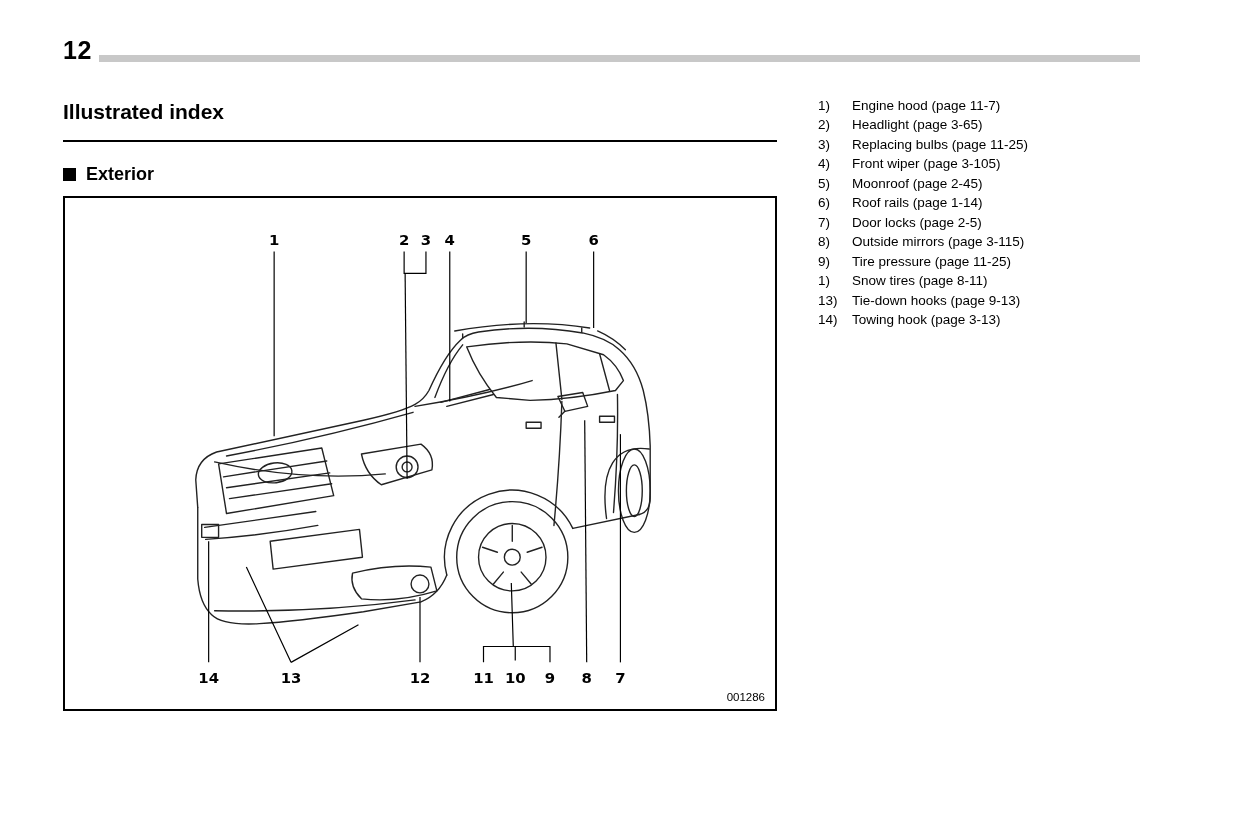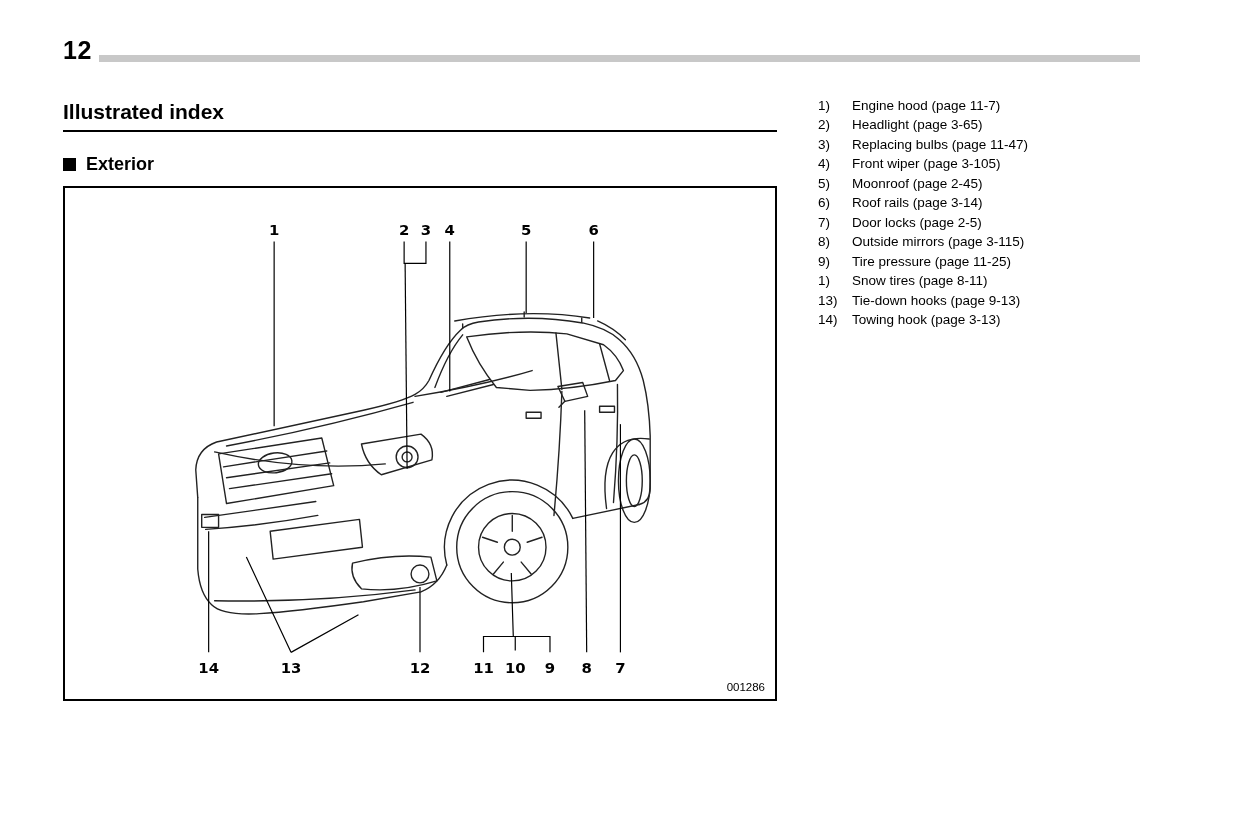--- a/index.html
+++ b/index.html
@@ -9,21 +9,21 @@
 
   
   .page-header { position:absolute; left:63px; top:38px; right:101px;
                  display:flex; align-items:flex-end; gap:7px; }
   .page-number { font-size:25px; font-weight:bold; line-height:1; letter-spacing:0.5px; }
   .header-bar  { flex:1; height:7px; background:#c8c8c8; margin-bottom:1px; }
 
   
   .left-col { position:absolute; left:63px; top:100px; width:714px; }
   .page-title { font-size:21px; font-weight:bold; line-height:1.15;
-                padding-bottom:6px; border-bottom:2px solid #000; }
+                padding-bottom:16px; border-bottom:2px solid #000; }
   .section-heading { display:flex; align-items:center; gap:10px;
                      margin-top:22px; font-size:18px; font-weight:bold; }
   .section-bullet { width:13px; height:13px; background:#000; flex:none; }
   .diagram-box { margin-top:11px; width:714px; height:515px;
                  border:2px solid #000; position:relative; background:#fff; }
   .figure-code { position:absolute; right:10px; bottom:6px; font-size:11.5px; }
 
   
   .right-col { position:absolute; left:818px; top:96px; width:395px; font-size:13.5px; }
   .index-item { display:flex; line-height:19.45px; }
@@ -154,33 +154,33 @@
     <div class="index-item">
       <span class="index-num">1)</span>
       <span class="index-label">Engine hood (page 11-7)</span>
     </div>
     <div class="index-item">
       <span class="index-num">2)</span>
       <span class="index-label">Headlight (page 3-65)</span>
     </div>
     <div class="index-item">
       <span class="index-num">3)</span>
-      <span class="index-label">Replacing bulbs (page 11-47)</span>
+      <span class="index-label">Replacing bulbs (page 11-25)</span>
     </div>
     <div class="index-item">
       <span class="index-num">4)</span>
       <span class="index-label">Front wiper (page 3-105)</span>
     </div>
     <div class="index-item">
       <span class="index-num">5)</span>
       <span class="index-label">Moonroof (page 2-45)</span>
     </div>
     <div class="index-item">
       <span class="index-num">6)</span>
-      <span class="index-label">Roof rails (page 3-14)</span>
+      <span class="index-label">Roof rails (page 1-14)</span>
     </div>
     <div class="index-item">
       <span class="index-num">7)</span>
       <span class="index-label">Door locks (page 2-5)</span>
     </div>
     <div class="index-item">
       <span class="index-num">8)</span>
       <span class="index-label">Outside mirrors (page 3-115)</span>
     </div>
     <div class="index-item">

